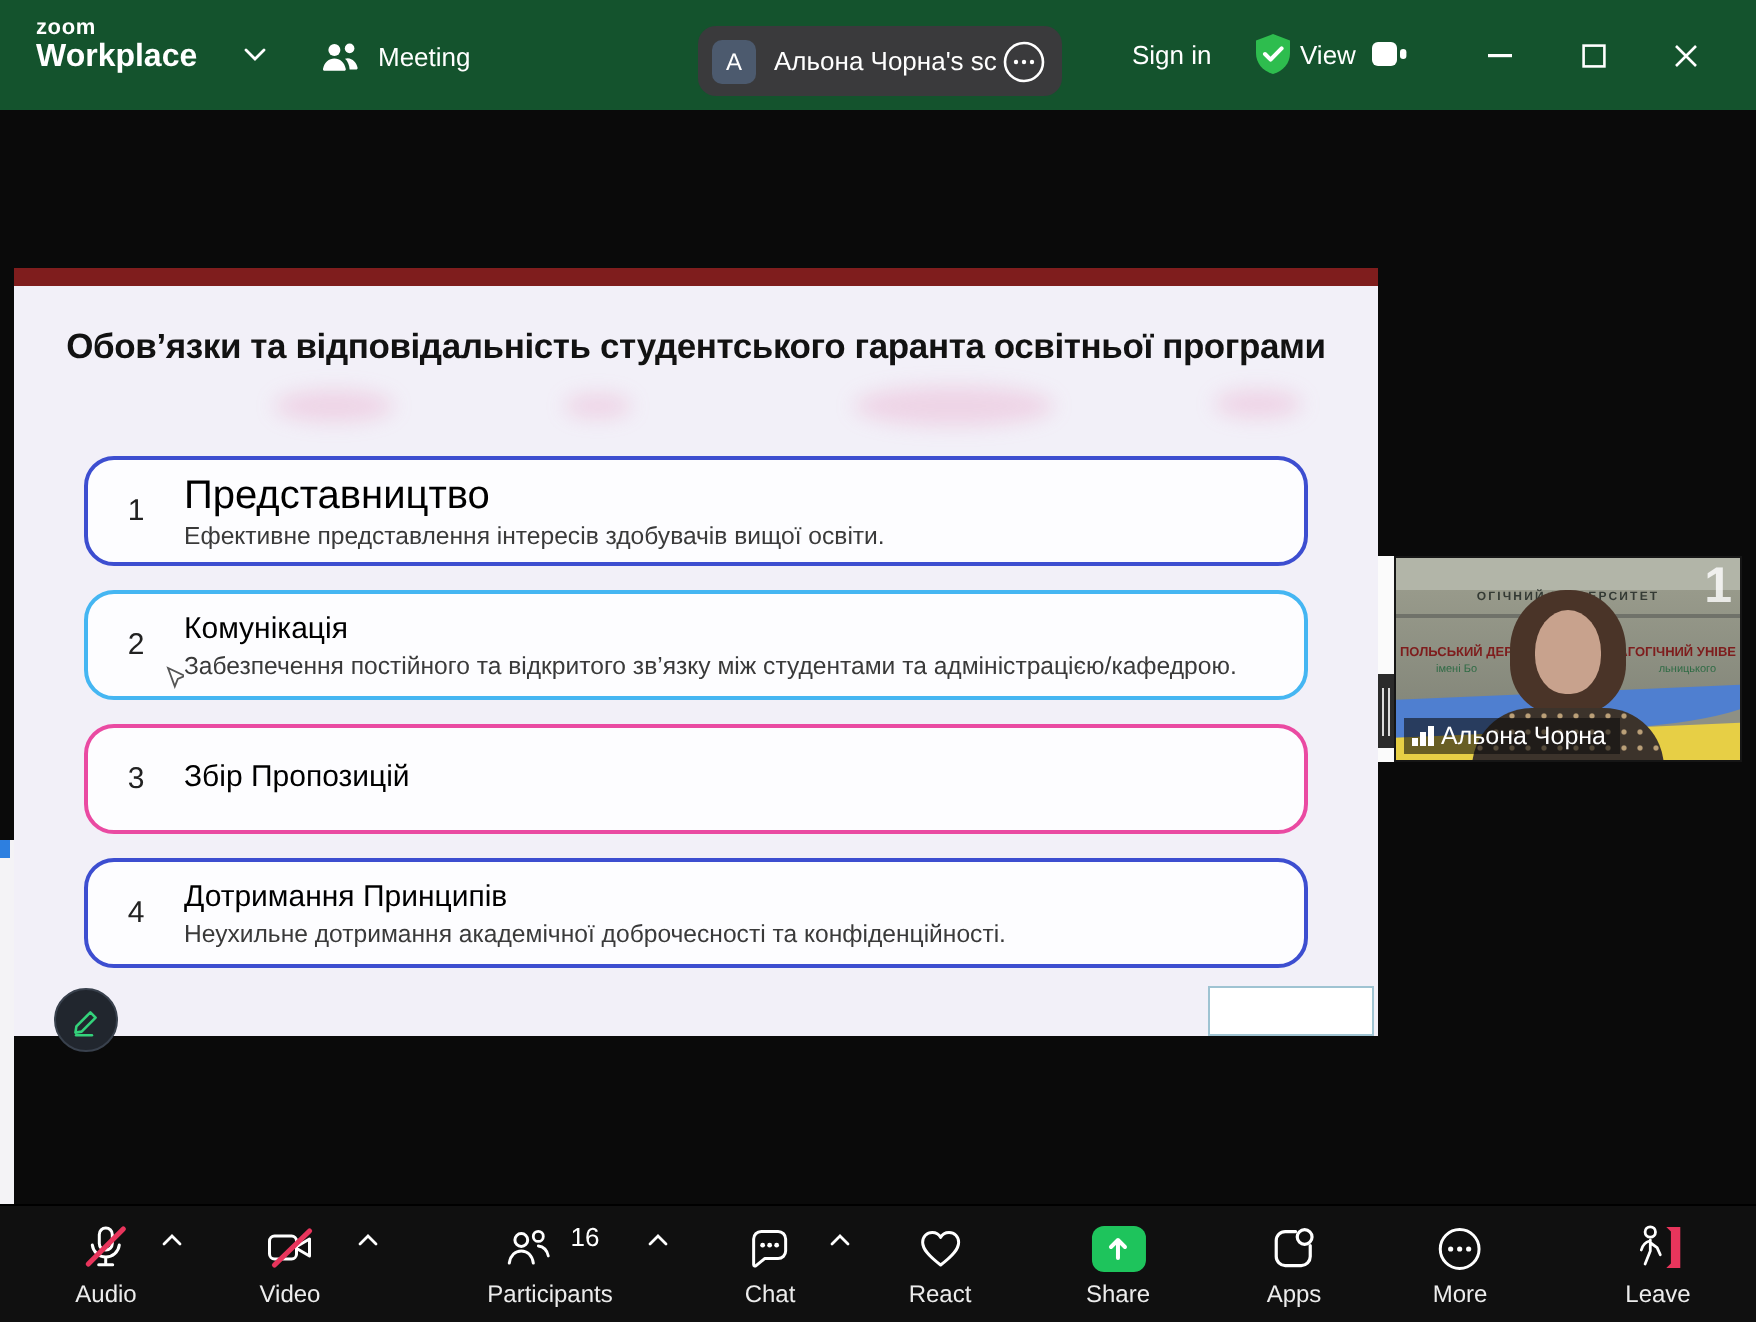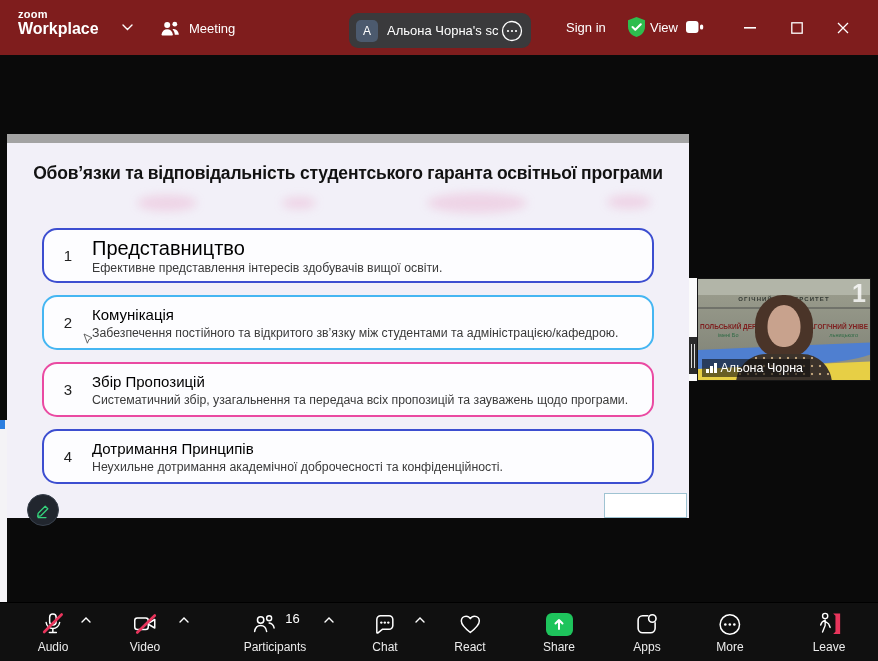--- a/index.html
+++ b/index.html
@@ -1,21 +1,21 @@
 <!DOCTYPE html>
 <html><head>
 <meta charset="utf-8">
 <style>
   * { margin:0; padding:0; box-sizing:border-box; }
   html,body { width:878px; height:661px; overflow:hidden; background:#000;
     font-family:"Liberation Sans","DejaVu Sans",sans-serif; }
   .app { position:relative; width:878px; height:661px; background:#0a0a0a; }
 
   
-  .titlebar { position:absolute; top:0; left:0; width:878px; height:55px; background:#7f1d1d; }
+  .titlebar { position:absolute; top:0; left:0; width:878px; height:55px; background:#14532d; }
   .brand { position:absolute; left:18px; top:9px; color:#fff; line-height:1.05; }
   .brand .z { font-size:11px; font-weight:bold; letter-spacing:.3px; }
   .brand .w { font-size:16px; font-weight:bold; }
   .brand-chevron { position:absolute; left:122px; top:24px; }
   .tab-meeting { position:absolute; left:160px; top:14px; height:28px; display:flex; align-items:center; gap:9px; color:#fff; font-size:13px; }
   .screen-pill { position:absolute; left:349px; top:13px; width:182px; height:35px; background:#3a3a3c; border-radius:9px; display:flex; align-items:center; padding:0 6px 0 7px; }
   .pill-avatar { width:22px; height:22px; border-radius:5px; background:#4c5a6e; color:#fff; font-size:12px; display:flex; align-items:center; justify-content:center; flex:0 0 auto; }
   .pill-label { color:#fff; font-size:13px; margin-left:9px; width:112px; overflow:hidden; white-space:nowrap; }
   .pill-more { margin-left:2px; flex:0 0 auto; display:flex; }
   .signin { position:absolute; left:566px; top:20px; color:#fff; font-size:13px; cursor:default; }
@@ -23,21 +23,21 @@
   .view-btn { position:absolute; left:650px; top:19px; display:flex; align-items:center; gap:7px; color:#fff; font-size:13px; }
   .winctl { position:absolute; top:14px; width:30px; height:28px; display:flex; align-items:center; justify-content:center; }
   .winctl.min { left:735px; } .winctl.max { left:782px; } .winctl.close { left:828px; }
 
   
   .canvas { position:absolute; top:55px; left:0; width:878px; height:547px; background:#0a0a0a; }
   .left-strip { position:absolute; left:0; top:365px; width:7px; height:182px; background:#f4f3f6; }
   .left-tick { position:absolute; left:0; top:365px; width:5px; height:9px; background:#2d7fe0; }
 
   
-  .slide { position:absolute; left:7px; top:79px; width:682px; height:384px; background:#f2f0f8; border-top:9px solid #a3a3a3; }
+  .slide { position:absolute; left:7px; top:79px; width:682px; height:384px; background:#f2f0f8; border-top:9px solid #7f1d1d; }
   .slide-title { margin-top:20px; text-align:center; font-size:17.5px; font-weight:bold; color:#121212; letter-spacing:-.2px; }
   .smudge { position:absolute; background:rgba(226,116,168,.22); border-radius:50%; filter:blur(5px); }
   .cards { position:absolute; left:35px; top:85px; width:612px; }
   .card { height:55px; margin-bottom:12px; background:#fdfdff; border:2px solid #3d4ed0; border-radius:15px; display:flex; align-items:center; }
   .card-num { width:48px; text-align:center; font-size:15px; color:#222; flex:0 0 auto; }
   .card-title { font-size:15px; color:#000000; margin-bottom:3px; }
   .card:first-child .card-title { font-size:20px; margin-bottom:1px; }
   .card-desc { font-size:12.3px; color:#3a3a3a; }
   .slide-stash { position:absolute; right:2px; bottom:0; width:83px; height:25px; background:#fff; border:1px solid #9fc3d2; }
   .cursor { position:absolute; left:76px; top:190px; }
@@ -186,21 +186,20 @@
           <div class="card-num">2</div>
           <div class="card-body">
             <div class="card-title">Комунікація</div>
             <div class="card-desc">Забезпечення постійного та відкритого зв’язку між студентами та адміністрацією/кафедрою.</div>
           </div>
         </div>
         <div class="card" style="border-color: rgb(234, 74, 162);">
           <div class="card-num">3</div>
           <div class="card-body">
             <div class="card-title">Збір Пропозицій</div>
-            <div class="card-desc">Систематичний збір, узагальнення та передача всіх пропозицій та зауважень щодо програми.</div>
           </div>
         </div>
         <div class="card" style="border-color: rgb(61, 78, 208);">
           <div class="card-num">4</div>
           <div class="card-body">
             <div class="card-title">Дотримання Принципів</div>
             <div class="card-desc">Неухильне дотримання академічної доброчесності та конфіденційності.</div>
           </div>
         </div>
       </div>

